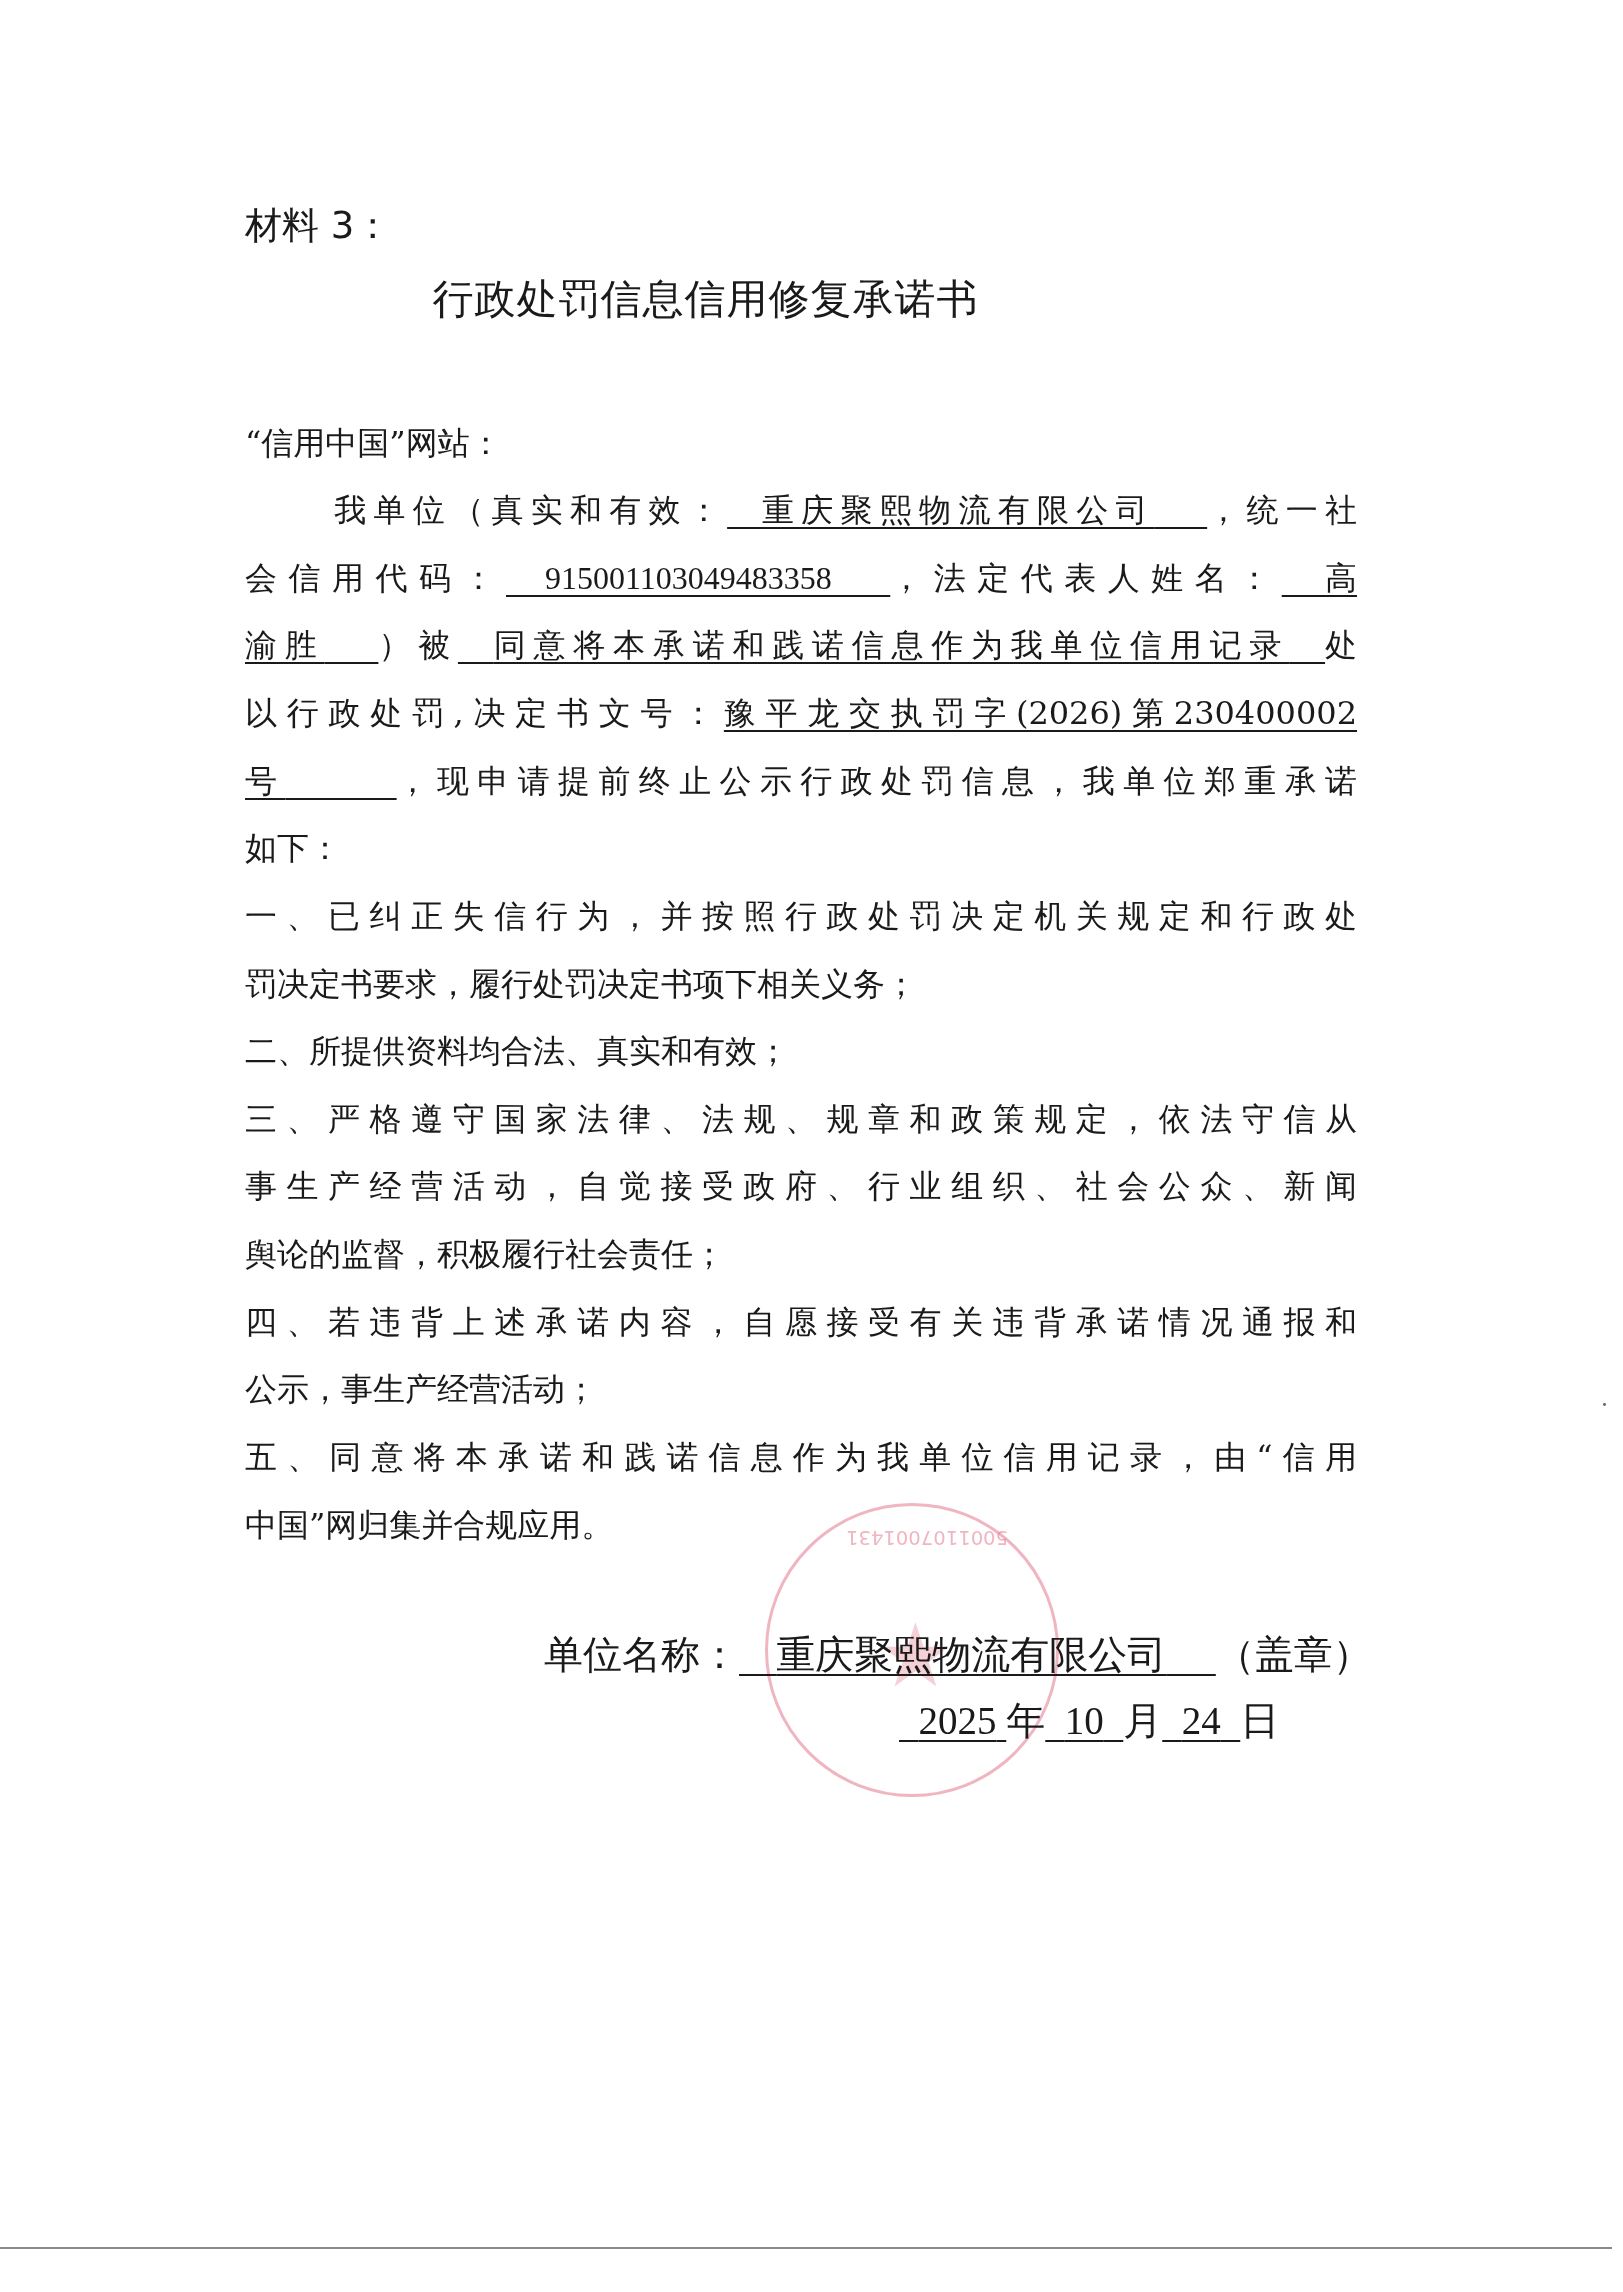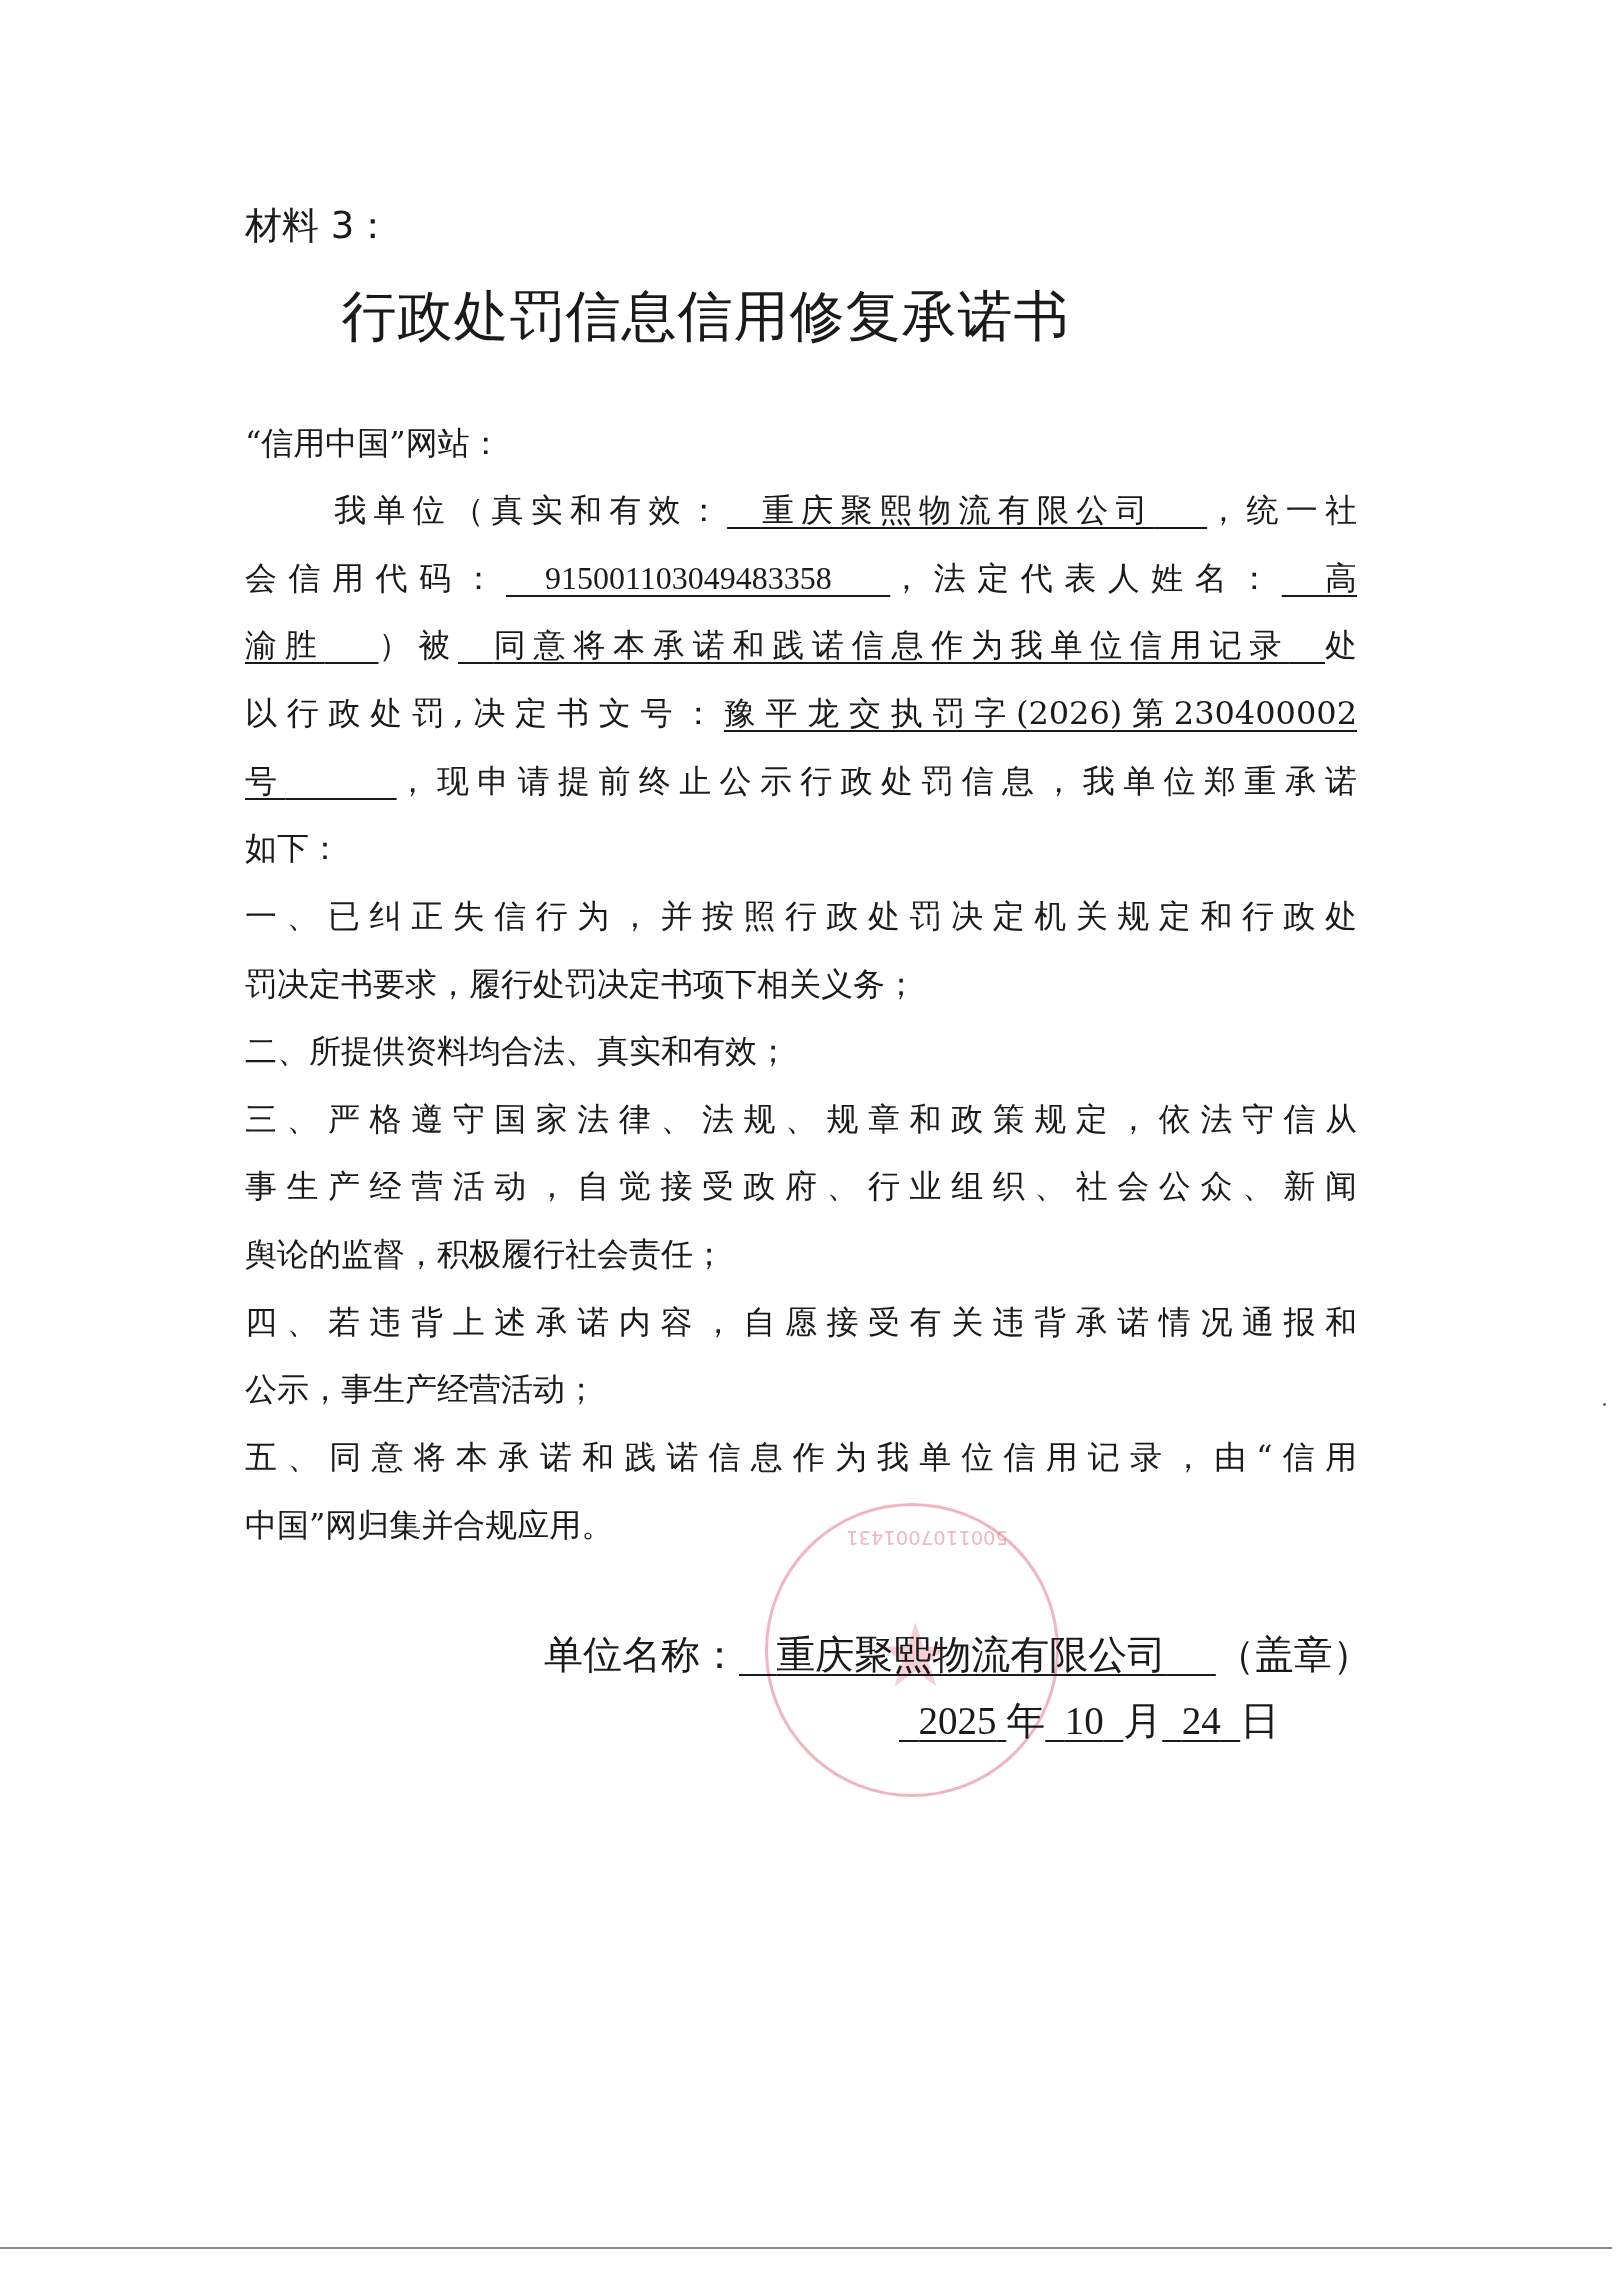--- a/index.html
+++ b/index.html
@@ -3,21 +3,21 @@
 <meta charset="utf-8">
 <style>
   html, body { margin:0; padding:0; background:#fff; }
   body { width:1623px; height:2293px; position:relative; overflow:hidden;
          font-family:"DejaVu Serif", "Liberation Serif", serif; color:#1a1a1a; }
   .ln { position:absolute; left:245px; width:1112px; font-size:32px; line-height:49px;
         white-space:nowrap; text-align:justify; text-align-last:justify; }
   .ln.last { text-align-last:left; }
   .u { text-decoration:underline; text-decoration-thickness:2px; text-underline-offset:5.9px; }
   .label { position:absolute; left:245px; top:201px; font-size:37px; font-family:"DejaVu Sans", sans-serif; }
-  .title { position:absolute; left:0; width:1411px; top:280px; text-align:center; font-size:55px;
+  .title { position:absolute; left:0; width:1411px; top:272px; text-align:center; font-size:41px;
            letter-spacing:1px; font-family:"DejaVu Serif", serif; }
   .sig { position:absolute; font-size:39px; line-height:49px; white-space:nowrap; }
   .stamp { position:absolute; left:765px; top:1503px; width:294px; height:294px; border-radius:50%;
            border:3.9px solid rgba(226,120,140,0.55); box-sizing:border-box; }
   .stamp .star { position:absolute; left:108px; top:98px; font-size:88px; color:rgba(226,120,140,0.35); }
   .stamp .num { position:absolute; left:78px; top:19.6px; font-size:19.6px; color:rgba(226,120,140,0.55);
                 transform:rotate(180deg); font-family:"DejaVu Sans", sans-serif; }
   .footer-line { position:absolute; left:0; top:2247px; width:1612px; height:2px; background:#8a8a8a; }
   .dot { position:absolute; left:1603px; top:1403px; width:2.9px; height:2.9px; background:#666; border-radius:50%; }
 </style>

